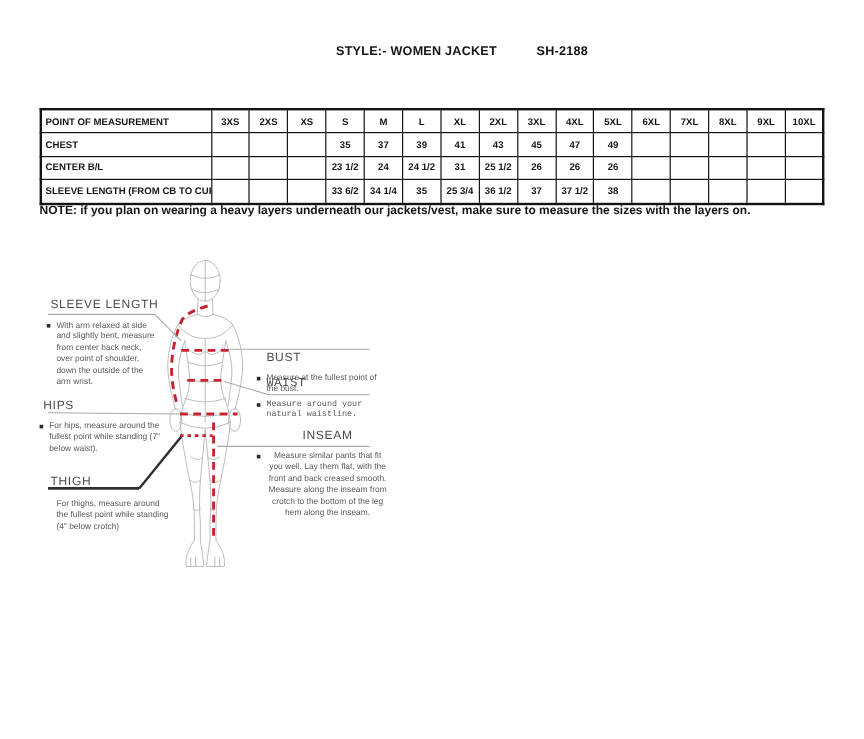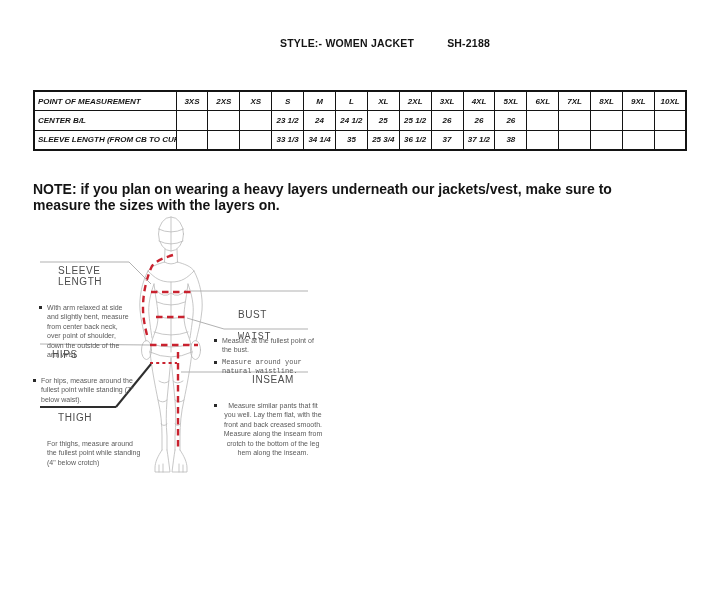--- a/index.html
+++ b/index.html
@@ -12,39 +12,38 @@
     position:absolute;top:37px;left:0;width:720px;text-align:center;
     transform:translateX(25px);
     font-size:10.5px;font-weight:bold;letter-spacing:.2px;color:#141414;
   }
   .title .code{margin-left:33px;}
   
   table.sizes{
     position:absolute;left:33px;top:90px;width:653px;
     border-collapse:collapse;table-layout:fixed;
     border:2px solid #141414;
-    font-style:italic;
   }
   table.sizes th,table.sizes td{
     border:1.7px solid #141414;height:18.4px;padding:0;
     font-size:8px;font-weight:bold;color:#141414;text-align:center;
     white-space:nowrap;overflow:hidden;
   }
   table.sizes th.rowhead{text-align:left;padding-left:3px;}
   
   .note{
-    position:absolute;left:33px;top:181px;width:640px;
-    font-size:14px;font-weight:bold;color:#141414;
+    position:absolute;left:33px;top:170px;width:640px;
+    font-size:10px;font-weight:bold;color:#141414;
   }
   
   svg.diagram{position:absolute;left:0;top:0;z-index:1;pointer-events:none;}
   
   .guide{position:absolute;z-index:2;}
   .guide h4{
-    margin:16px;font-size:10px;font-weight:normal;color:#4c4c4c;
+    margin:0;font-size:10px;font-weight:normal;color:#4c4c4c;
     letter-spacing:.6px;line-height:11px;
   }
   .guide p{
     position:relative;margin:7px 0 0 0;
     font-size:7px;line-height:9.4px;color:#5a5a5a;
   }
   .guide .bullet{
     position:absolute;left:-8px;top:2.6px;width:3.4px;height:3.4px;background:#2a2a2a;
   }
   #g-sleeve{left:42px;top:249px;width:92px;} #g-sleeve p{margin-left:5px;width:86px;}
@@ -97,44 +96,63 @@
         <th>5XL</th>
         <th>6XL</th>
         <th>7XL</th>
         <th>8XL</th>
         <th>9XL</th>
         <th>10XL</th>
       </tr>
     </thead>
   <tbody>
       <tr>
+        <th class="rowhead">CHEST</th>
+        <td></td>
+        <td></td>
+        <td></td>
+        <td>35</td>
+        <td>37</td>
+        <td>39</td>
+        <td>41</td>
+        <td>43</td>
+        <td>45</td>
+        <td>47</td>
+        <td>49</td>
+        <td></td>
+        <td></td>
+        <td></td>
+        <td></td>
+        <td></td>
+      </tr>
+      <tr>
         <th class="rowhead">CENTER B/L</th>
         <td></td>
         <td></td>
         <td></td>
         <td>23 1/2</td>
         <td>24</td>
         <td>24 1/2</td>
-        <td>25</td>
+        <td>31</td>
         <td>25 1/2</td>
         <td>26</td>
         <td>26</td>
         <td>26</td>
         <td></td>
         <td></td>
         <td></td>
         <td></td>
         <td></td>
       </tr>
       <tr>
         <th class="rowhead">SLEEVE LENGTH (FROM CB TO CUFF)</th>
         <td></td>
         <td></td>
         <td></td>
-        <td>33 1/3</td>
+        <td>33 6/2</td>
         <td>34 1/4</td>
         <td>35</td>
         <td>25 3/4</td>
         <td>36 1/2</td>
         <td>37</td>
         <td>37 1/2</td>
         <td>38</td>
         <td></td>
         <td></td>
         <td></td>

